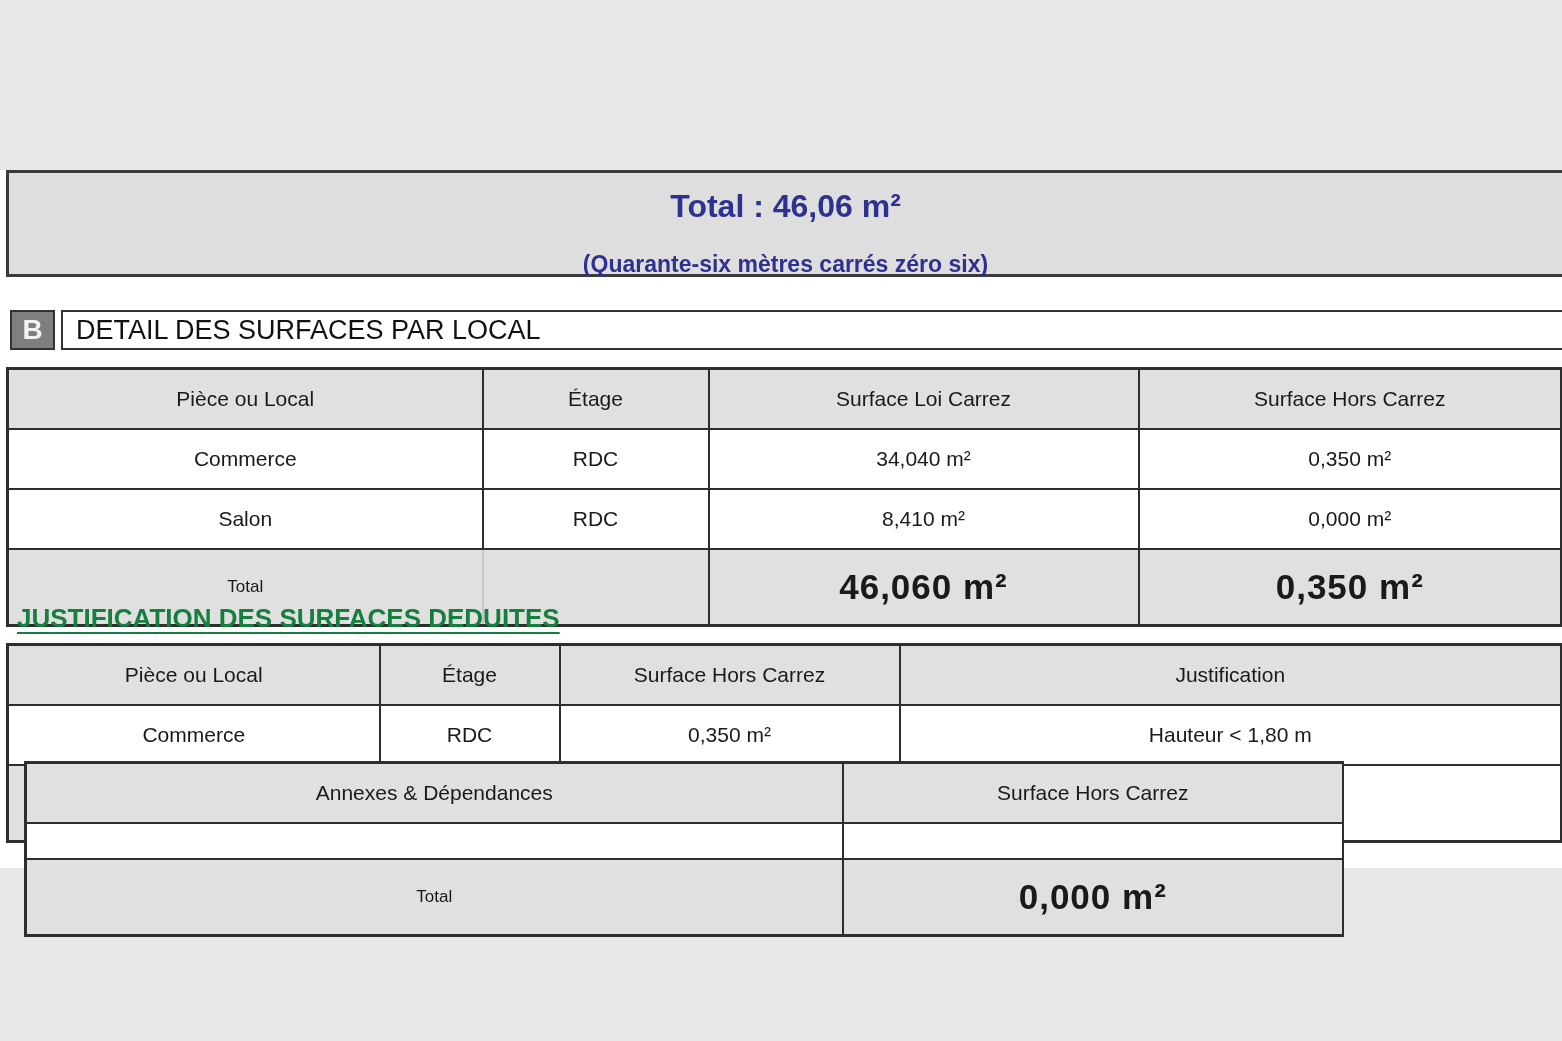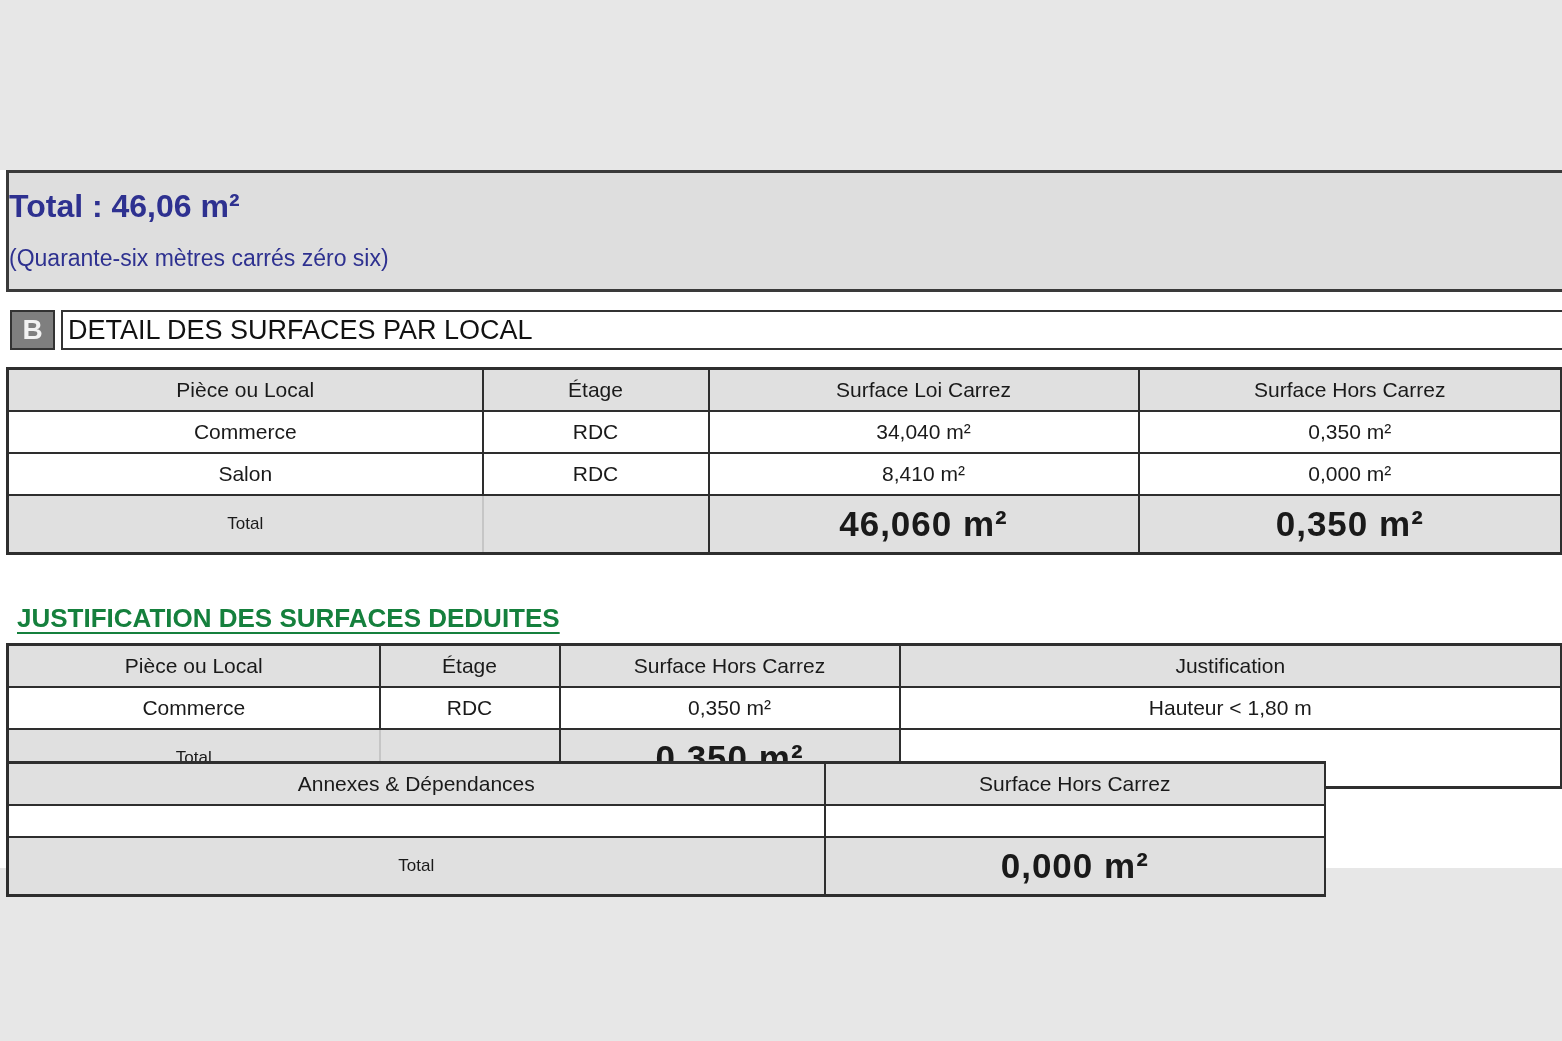--- a/index.html
+++ b/index.html
@@ -14,57 +14,57 @@
   .stage{
     position:relative;width:1562px;height:1041px;background:#ffffff;
     font-family:"Liberation Sans", sans-serif;color:#1a1a1a;overflow:hidden;
   }
   .band{position:absolute;left:0;width:1562px;background:var(--band);}
   .band.top{top:0;height:170px;}
   .band.bottom{top:868px;height:173px;}
 
   
   .summary-box{
-    position:absolute;left:6px;top:170px;width:1556px;height:122px;box-sizing:border-box;
-    background:var(--boxfill);border:3px solid #3a3a3a;border-right:none;text-align:left;
+    position:absolute;left:6px;top:170px;width:1556px;height:107px;box-sizing:border-box;
+    background:var(--boxfill);border:3px solid #3a3a3a;border-right:none;text-align:center;
   }
   .summary-total{margin-top:15px;font-size:32px;font-weight:600;color:var(--accent);letter-spacing:0;}
-  .summary-words{margin-top:20px;font-size:23px;font-weight:400;color:var(--accent);}
+  .summary-words{margin-top:26px;font-size:23px;font-weight:700;color:var(--accent);}
 
   
   .section-b{position:absolute;left:10px;top:310px;height:40px;right:0;}
   .b-badge{
     position:absolute;left:0;top:0;width:45px;height:40px;box-sizing:border-box;
     background:var(--badge);border:2px solid #333333;color:#f2f2f2;
     font-size:28px;font-weight:700;display:flex;align-items:center;justify-content:center;
   }
   .b-titlebox{
     position:absolute;left:51px;top:0;right:0;height:40px;box-sizing:border-box;
     background:#ffffff;border:2px solid #333333;border-right:none;
-    display:flex;align-items:center;padding-left:5px;font-size:27px;color:#111111;
+    display:flex;align-items:center;padding-left:13px;font-size:27px;color:#111111;
   }
 
   
   table{border-collapse:collapse;table-layout:fixed;position:absolute;background:#ffffff;}
   table{border:3px solid var(--line);border-right:none;}
   th,td{
     border:2px solid var(--line);text-align:center;vertical-align:middle;
-    padding:8px 6px;white-space:nowrap;overflow:hidden;
+    padding:17px 6px;white-space:nowrap;overflow:hidden;
   }
   th{background:var(--cellfill);font-size:21px;font-weight:400;}
   td{font-size:21px;font-weight:400;}
   .t1{left:6px;top:367px;width:1556px;}
   .t1 .hrow{height:28px;}
   .t1 .drow{height:32px;}
   .t1 .trow{height:38px;}
   .t2{left:6px;top:643px;width:1556px;}
   .t2 .hrow{height:28px;}
   .t2 .drow{height:31px;}
   .t2 .trow{height:35px;}
-  .t3{left:6px;top:761px;width:1320px;}
+  .t3{left:24px;top:761px;width:1320px;}
   .t3 .hrow{height:30px;}
   .t3 .drow{height:32px;}
   .t3 .trow{height:29px;}
 
   .trow td{background:var(--cellfill);font-size:17px;}
   .trow td.big{font-size:35px;font-weight:700;letter-spacing:1px;}
   .trow td.white{background:#ffffff;}
   .trow td.light-r{border-right-color:#c6c6c6;}
   .trow td.light-l{border-left-color:#c6c6c6;}
 

